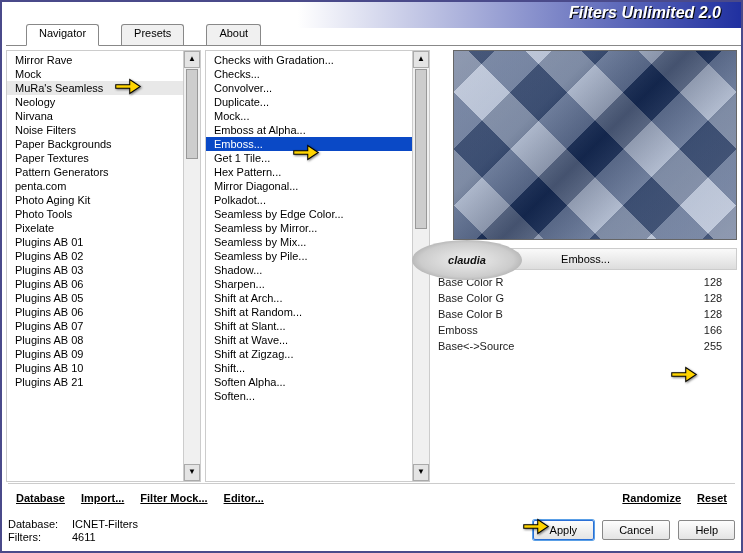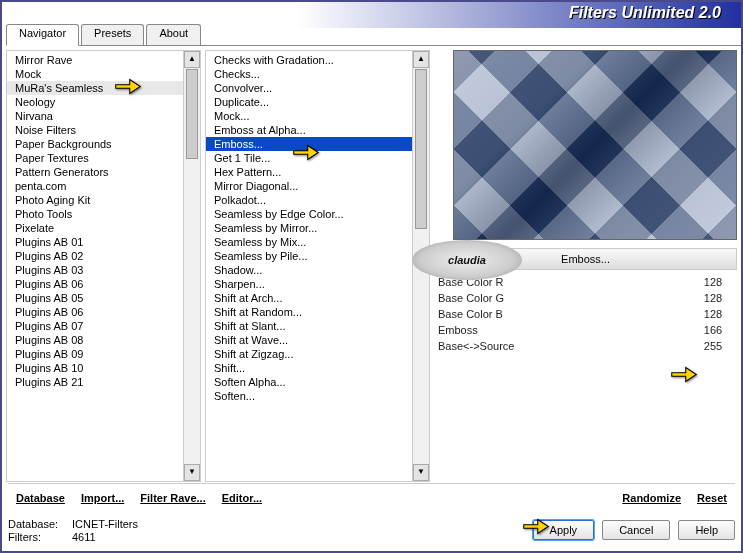--- a/index.html
+++ b/index.html
@@ -1,20 +1,20 @@
 <!DOCTYPE html>
 <html><head>
 <meta charset="utf-8">
 <style>
   * { box-sizing: border-box; margin: 0; padding: 0; font-family: "Segoe UI", Tahoma, Arial, sans-serif; }
   body { background: #fff; width: 743px; height: 553px; overflow: hidden; border: 2px solid #4a4a8a; position: relative; }
   .header { height: 26px; background: linear-gradient(90deg, #fff 0%, #fff 40%, #2030a0 100%); position: relative; }
   .title { position: absolute; right: 20px; top: 2px; color: #fff; font-weight: bold; font-style: italic; font-size: 16px; text-shadow: 1px 1px 0 #000; }
   .tabs { display: flex; border-bottom: 1px solid #888; height: 22px; margin-top: -4px; margin-left: 4px; position: relative; z-index: 1;}
-  .tab { border: 1px solid #888; border-bottom: none; padding: 2px 12px; font-size: 11px; background: #f0f0f0; margin-right: 2px; border-radius: 3px 3px 0 0; cursor: pointer; }
+  .tab { border: 1px solid #888; border-bottom: none; padding: 2px 12px; font-size: 11px; background: #f0f0f0; margin-right: 2px; border-radius: 3px 3px 0 0; cursor: pointer; margin-left: 20px; }
   .tab.active { background: #fff; border-bottom: 1px solid #fff; margin-bottom: -1px; }
   .main { display: flex; height: 440px; padding: 4px; gap: 4px; }
   .col { background: #fff; border: 1px solid #ccc; position: relative; }
   .col1 { width: 195px; display: flex; }
   .col2 { width: 225px; display: flex; }
   .col3 { flex: 1; border: none; display: flex; flex-direction: column; }
   .list { flex: 1; overflow: hidden; font-size: 11px; padding: 2px 0; }
   .list-item { padding: 1px 8px; cursor: pointer; white-space: nowrap; }
   .list-item.selected { background: #0a49c6; color: #fff; }
   .list-item.hilite { background: #e8e8e8; }
@@ -159,21 +159,21 @@
         </div>
       </div>
   </div>
 </div>
 
 <div class="watermark">claudia</div>
 
 <div class="toolbar">
   <span class="link">Database</span>
   <span class="link">Import...</span>
-  <span class="link">Filter Rave...</span>
+  <span class="link">Filter Mock...</span>
   <span class="link">Editor...</span>
   <span class="spacer"></span>
   <span class="link">Randomize</span>
   <span class="link">Reset</span>
 </div>
 
 <div class="footer">
   <div class="status">
     <div class="status-row">
       <span class="status-label">Database:</span>

